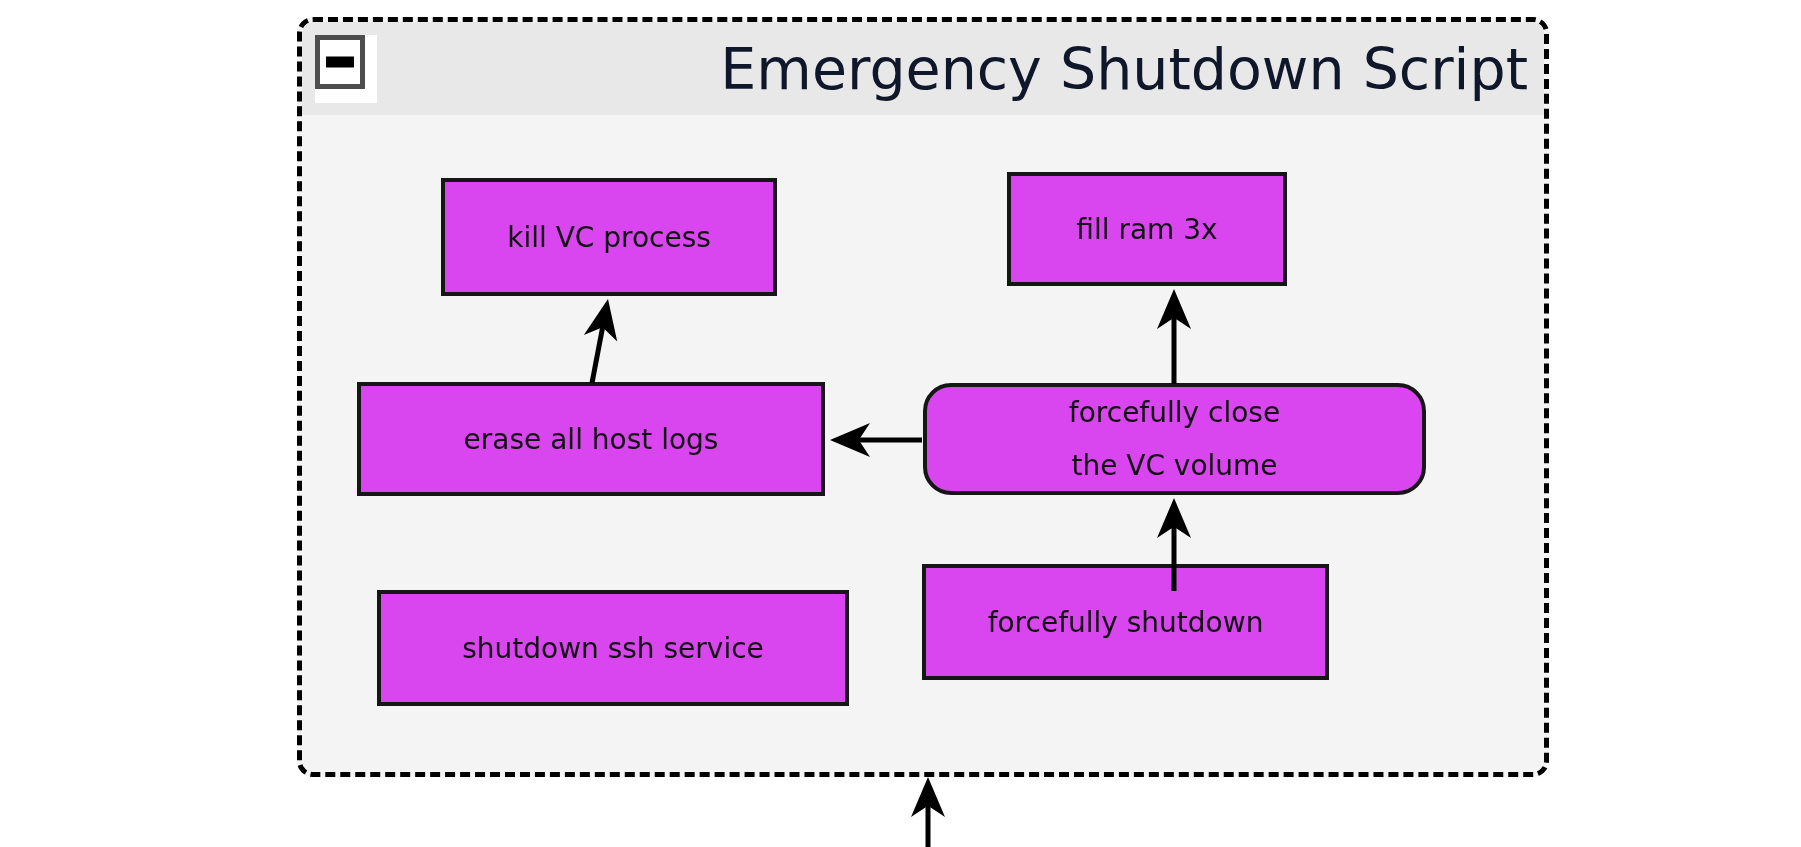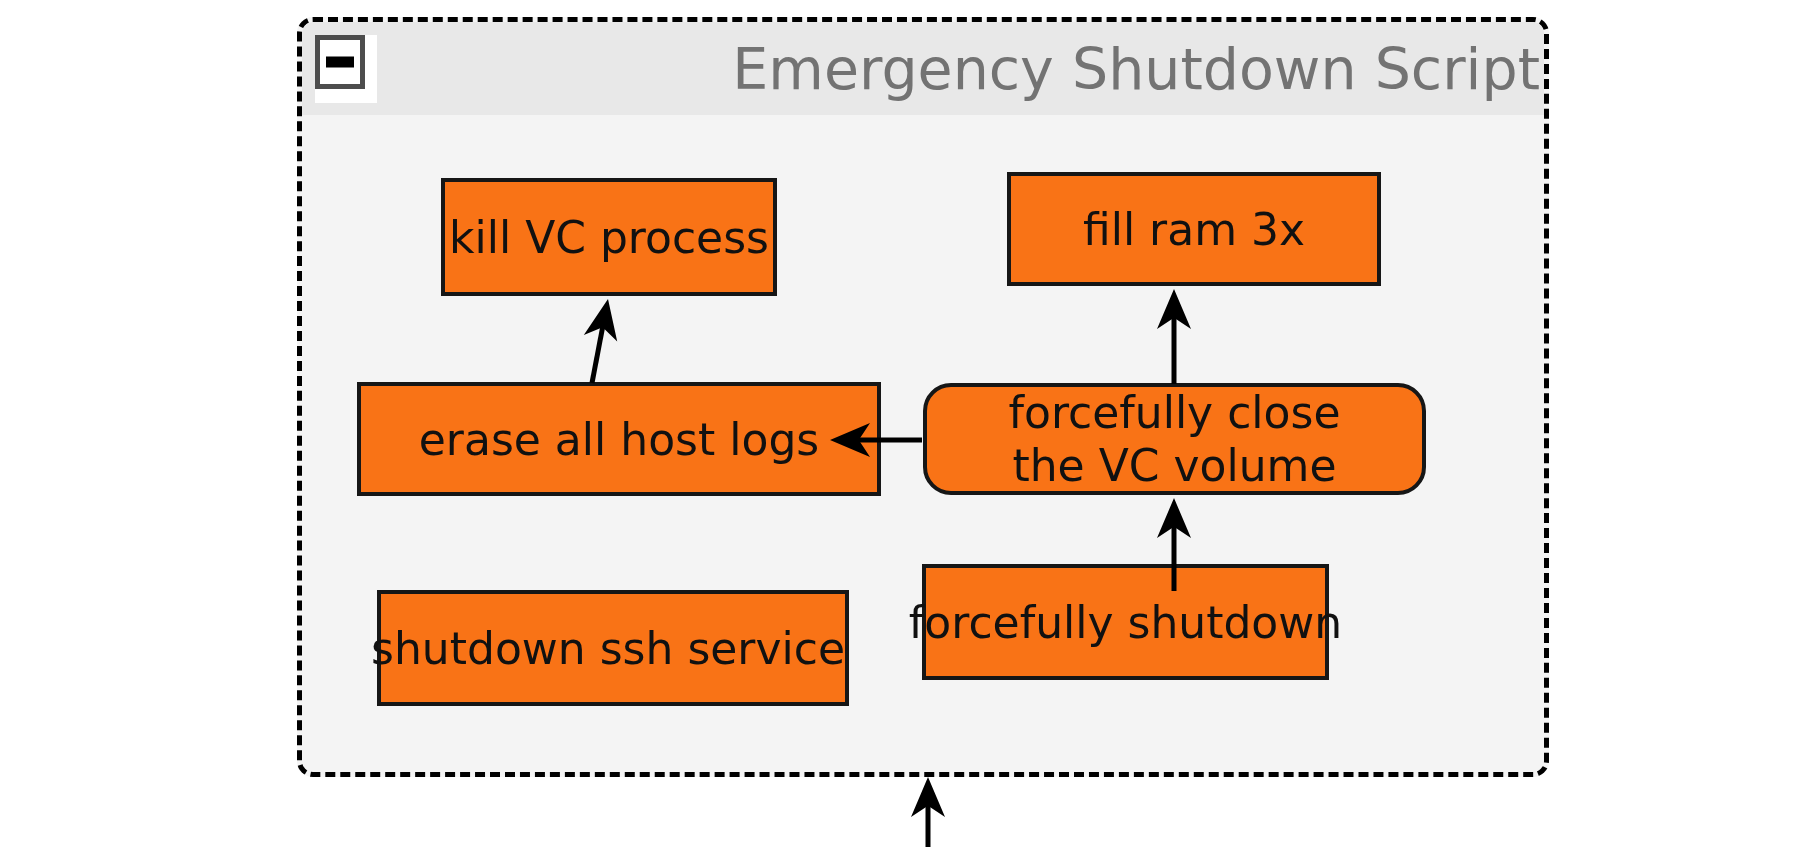--- a/index.html
+++ b/index.html
@@ -20,25 +20,25 @@
   }
   .titlebar{
     position:absolute;
     left:0;top:0;right:0;
     height:93px;
     background:#e8e8e8;
     border-radius:11px 11px 0 0;
   }
   .title{
     position:absolute;
-    right:4px;top:0;
+    right:16px;top:0;
     height:93px;
     display:flex;align-items:center;
     font-size:57px;
-    color:#737373;
+    color:#0f172a;
     white-space:nowrap;
     margin-left:40px;
   }
   .min-wrap{
     position:absolute;
     left:13px;top:13px;
     width:62px;height:68px;
     background:#ffffff;
   }
   .min-btn{
@@ -53,29 +53,29 @@
   .minus{
     position:absolute;
     left:50%;top:50%;
     width:28px;height:11px;
     transform:translate(-50%,-50%);
     background:#000000;
   }
   .node{
     position:absolute;
     box-sizing:border-box;
-    background:#f97316;
+    background:#d946ef;
     border:4px solid #161616;
     display:flex;
     flex-direction:column;
     align-items:center;
     justify-content:center;
     text-align:center;
     color:#111111;
-    font-size:44px;
+    font-size:28px;
     line-height:53px;
     white-space:nowrap;
     cursor:pointer;
   }
   .edges{
     position:absolute;
     left:0;top:0;
     pointer-events:none;
   }
 </style>
@@ -92,31 +92,31 @@
         </button>
       </div>
       <div class="title">Emergency Shutdown Script</div>
     </div>
   </div>
 
   <div id="nodes">
       <div class="node" style="left: 441px; top: 178px; width: 336px; height: 118px;">
         <span>kill VC process</span>
       </div>
-      <div class="node" style="left: 1007px; top: 172px; width: 374px; height: 114px;">
+      <div class="node" style="left: 1007px; top: 172px; width: 280px; height: 114px;">
         <span>fill ram 3x</span>
       </div>
-      <div class="node" style="left: 357px; top: 382px; width: 524px; height: 114px;">
+      <div class="node" style="left: 357px; top: 382px; width: 468px; height: 114px;">
         <span>erase all host logs</span>
       </div>
       <div class="node" style="left: 923px; top: 383px; width: 503px; height: 112px; border-radius: 28px;">
         <span>forcefully close</span>
         <span>the VC volume</span>
       </div>
-      <div class="node" style="left: 377px; top: 590px; width: 472px; height: 116px; align-items: flex-end;">
+      <div class="node" style="left: 377px; top: 590px; width: 472px; height: 116px;">
         <span>shutdown ssh service</span>
       </div>
       <div class="node" style="left: 922px; top: 564px; width: 407px; height: 116px;">
         <span>forcefully shutdown</span>
       </div>
     </div>
 
   <svg class="edges" id="edges" width="1801" height="847" viewBox="0 0 1801 847">
       <g>
         <line x1="592" y1="383" x2="604.2577578422001" y2="318.6467713284495" stroke="#000000" stroke-width="5"></line>

